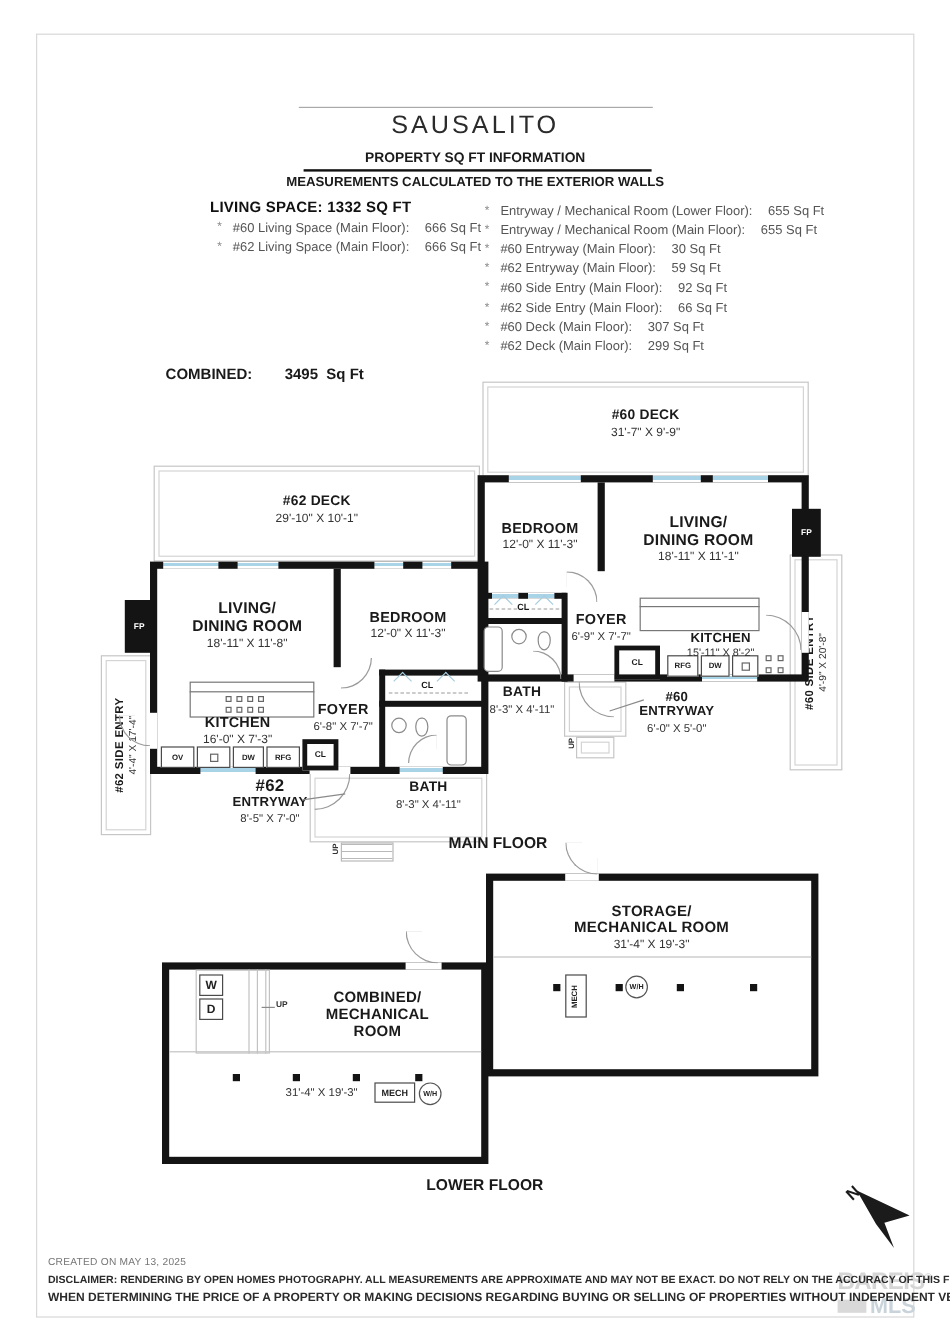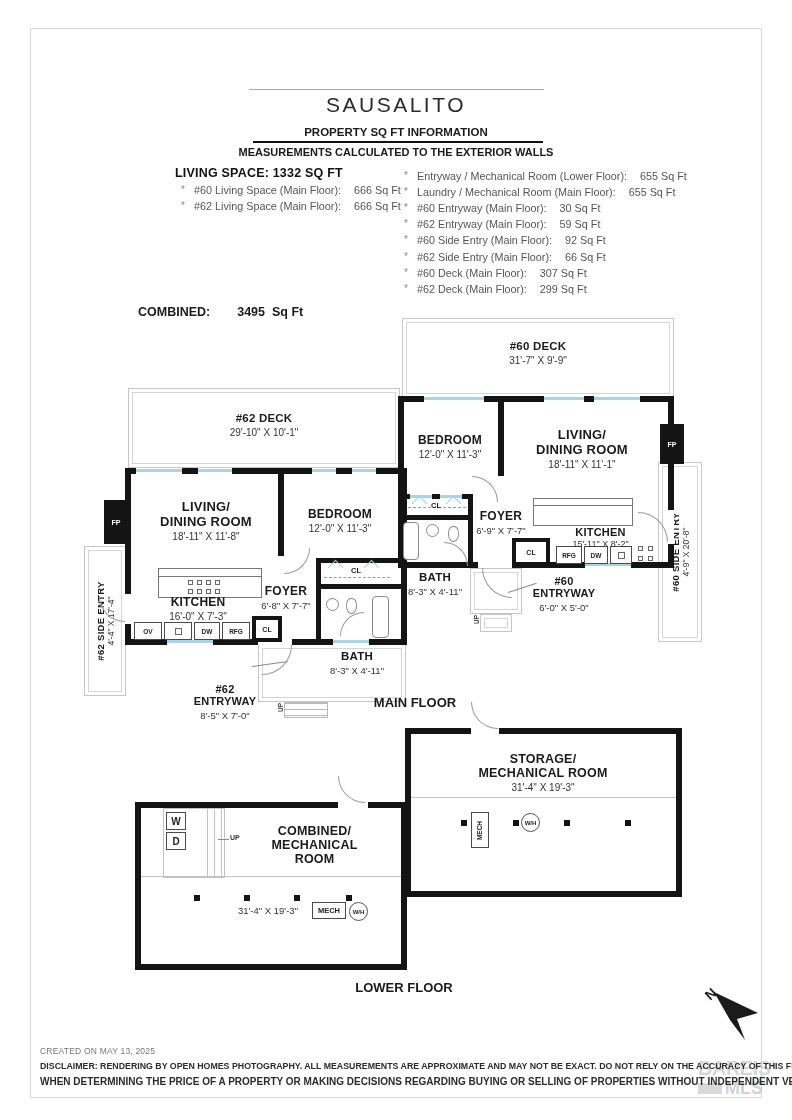--- a/index.html
+++ b/index.html
@@ -69,21 +69,21 @@
   </div>
 
   <div class="abs" style="left:398px;top:166px;width:330px;">
     <div class="rowitem">
         <span class="b">*</span>
         <span>Entryway / Mechanical Room (Lower Floor):</span>
         <span class="v">655 Sq Ft</span>
       </div>
     <div class="rowitem">
         <span class="b">*</span>
-        <span>Laundry / Mechanical Room (Main Floor):</span>
+        <span>Entryway / Mechanical Room (Main Floor):</span>
         <span class="v">655 Sq Ft</span>
       </div>
     <div class="rowitem">
         <span class="b">*</span>
         <span>#60 Entryway (Main Floor):</span>
         <span class="v">30 Sq Ft</span>
       </div>
     <div class="rowitem">
         <span class="b">*</span>
         <span>#62 Entryway (Main Floor):</span>
@@ -270,21 +270,21 @@
   </div>
   <div class="abs lbl" style="left:250px;top:585px;width:72px;">
     <span class="rname" style="font-size:12px;">FOYER</span>
     <span class="rdims" style="font-size:9.5px;">6'-8" X 7'-7"</span>
   </div>
   <div class="abs lbl" style="left:312px;top:650px;width:90px;">
     <span class="rname" style="font-size:11.5px;">BATH</span>
     <span class="rdims" style="font-size:9.5px;">8'-3" X 4'-11"</span>
   </div>
   <div class="abs lbl" style="left:182px;top:647px;width:86px;">
-    <span class="rname" style="font-size:11px;margin-top:36px;">#62</span>
+    <span class="rname" style="font-size:14px;">#62</span>
     <span class="rname" style="font-size:11px;">ENTRYWAY</span>
     <span class="rdims" style="font-size:9.5px;">8'-5" X 7'-0"</span>
   </div>
   <div class="abs leader" style="left:252px;top:666px;width:36px;transform:rotate(-8deg);"></div>
 
   <div class="abs lbl" style="left:398px;top:434px;width:104px;">
     <span class="rname" style="font-size:12px;">BEDROOM</span>
     <span class="rdims">12'-0" X 11'-3"</span>
   </div>
   <div class="abs lbl" style="left:506px;top:428px;width:152px;">

